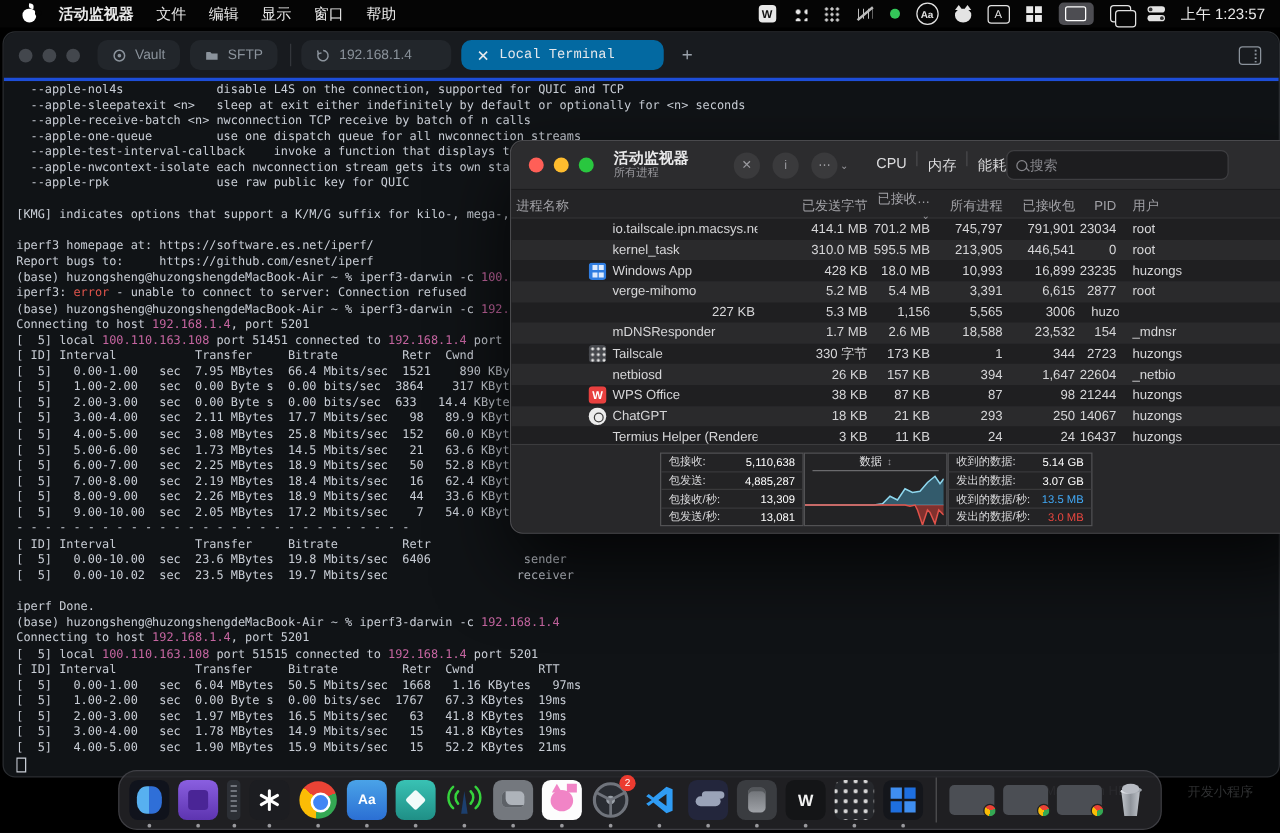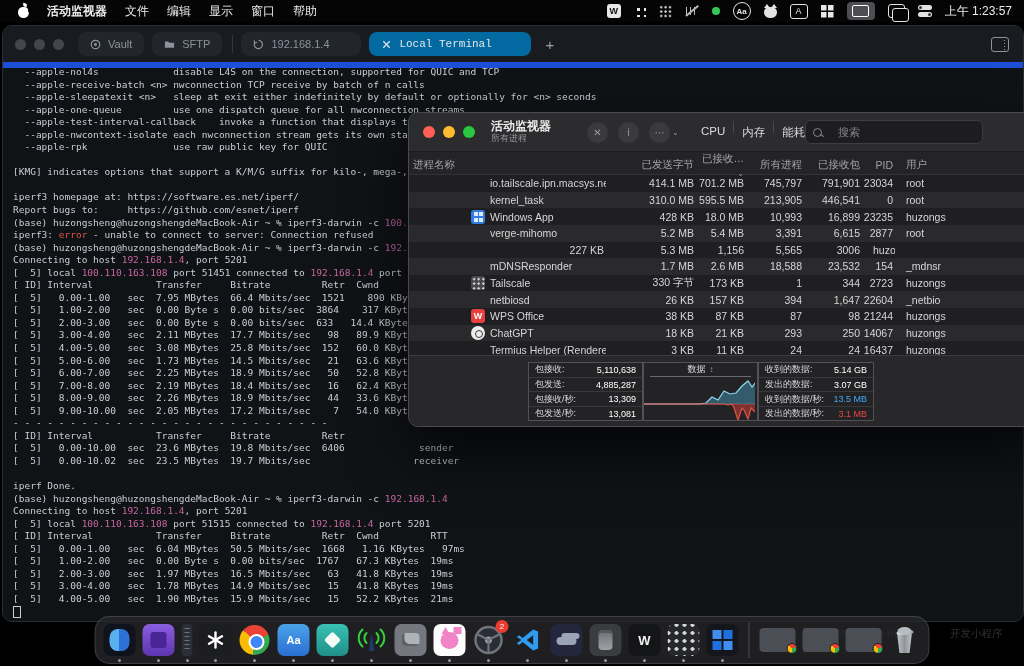--- a/index.html
+++ b/index.html
@@ -32,21 +32,21 @@
   .ic-stage{width:15px;height:12px;border:1.4px solid #e3e3e3;border-radius:3px;position:relative;}
   .ic-stage::after{content:"";position:absolute;left:3px;top:3px;width:15px;height:12px;border:1.4px solid #e3e3e3;border-radius:3px;background:#050505;}
   .ic-cc{width:14px;height:13px;display:flex;flex-direction:column;gap:2px;justify-content:center;}
   .ic-cc i{display:block;height:5px;border-radius:3px;background:#e3e3e3;position:relative;}
   .ic-cc i::after{content:"";position:absolute;top:1px;width:3px;height:3px;border-radius:50%;background:#333;}
   .ic-cc i.l::after{left:1px;} .ic-cc i.r::after{right:1px;}
   #clock{font-size:12px;white-space:nowrap;}
   
   #term{position:absolute;left:2px;top:25px;width:1020px;height:595px;background:#101316;
     border-radius:10px;z-index:10;border:1px solid #2a2d31;box-shadow:0 18px 40px rgba(0,0,0,.6);}
-  #termbar{height:36px;background:#181b1f;border-radius:10px 10px 0 0;display:flex;align-items:center;border-bottom:6px solid #1d4ed8;}
+  #termbar{height:36px;background:#181b1f;border-radius:10px 10px 0 0;display:flex;align-items:center;border-bottom:3px solid #1d4ed8;}
   .tdots{display:flex;gap:8px;margin:0 14px 0 12px;}
   .tdot{width:11px;height:11px;border-radius:50%;background:#43474d;}
   .ttab{display:flex;align-items:center;gap:7px;height:24px;padding:0 12px;border-radius:8px;background:#22262b;color:#8b939c;font-size:11px;margin-right:8px;white-space:nowrap;}
   .ttab.active{background:#0369a1;color:#e3e7ec;font-family:Liberation Mono, monospace;}
   .tsep{width:1px;height:18px;background:#33363b;margin:0 8px 0 2px;}
   .tico{width:11px;height:11px;flex:0 0 auto;}
   .plusbtn{color:#9aa2ab;font-size:15px;margin-left:6px;}
   .panelbtn{margin-left:auto;margin-right:14px;width:16px;height:13px;border:1.4px solid #8b939c;border-radius:3px;position:relative;}
   .panelbtn::after{content:"";position:absolute;right:2px;top:1px;bottom:1px;width:3px;background-image:radial-gradient(circle,#8b939c 0.9px,transparent 1px);background-size:3px 3px;}
   #termout{position:absolute;left:10px;top:40px;right:0;bottom:0;font-family:"DejaVu Sans Mono",monospace;
@@ -64,21 +64,21 @@
   #amtitle{margin-left:16px;line-height:1.1;}
   #amtitle .t1{font-size:12px;font-weight:bold;color:#e9e9ea;}
   #amtitle .t2{font-size:9px;color:#98989d;}
   .cbtn{width:21px;height:21px;border-radius:50%;background:#3a3a3c;color:#9a9a9f;font-size:10px;display:flex;align-items:center;justify-content:center;}
   #ambtns{position:absolute;left:178px;display:flex;gap:10px;align-items:center;}
   .caret{color:#9a9a9f;font-size:8px;margin-left:2px;}
   #amseg{position:absolute;left:284px;display:flex;align-items:flex-start;font-size:11.5px;color:#dcdcde;}
   .seg{padding:4px 8px;position:relative;}
   .seg.sel{background:#5c5c61;border-radius:6px;padding:4px 11px;}
   .segdiv{width:1px;height:12px;background:#49494c;}
-  #amsearch{position:absolute;left:396px;width:162px;height:22px;background:#1d1d1f;border:1px solid #3e3e41;border-radius:6px;display:flex;align-items:center;color:#86868b;font-size:11px;gap:16px;padding:0 7px;}
+  #amsearch{position:absolute;left:396px;width:162px;height:22px;background:#1d1d1f;border:1px solid #3e3e41;border-radius:6px;display:flex;align-items:center;color:#86868b;font-size:11px;gap:2px;padding:0 7px;}
   .mag{width:7px;height:7px;border:1.4px solid #86868b;border-radius:50%;position:relative;flex:0 0 auto;}
   .mag::after{content:"";position:absolute;left:6px;top:6px;width:4px;height:1.4px;background:#86868b;transform:rotate(45deg);}
   
   .amgrid{display:grid;grid-template-columns:197px 90px 50px 58px 58px 33px 154px;align-items:center;}
   #amhead{height:22px;border-bottom:1px solid #343436;font-size:10.5px;color:#a2a2a7;background:#242426;}
   #amhead .h{padding-right:2px;}
   #amhead .hname{padding-left:4px;}
   .hr{text-align:right;}
   .husr{padding-left:11px;text-align:left;}
   #ambody{height:183px;overflow:hidden;background:#1f1f21;}
@@ -233,22 +233,22 @@
       <svg class="tico" viewBox="0 0 12 12">
           <path d="M2.5 2.5 L9.5 9.5 M9.5 2.5 L2.5 9.5" stroke="#e3e7ec" stroke-width="1.4"></path>
         </svg>
       <span>Local Terminal</span>
     </div>
     <span class="plusbtn">+</span>
     <span class="panelbtn"></span>
   </div>
   <div id="termout">
       <div class="tline">  --apple-nol4s             disable L4S on the connection, supported for QUIC and TCP</div>
+      <div class="tline">  --apple-sleepatexit &lt;n&gt;   sleep at exit either indefinitely by default or optionally for &lt;n&gt; seconds</div>
       <div class="tline">  --apple-receive-batch &lt;n&gt; nwconnection TCP receive by batch of n calls</div>
-      <div class="tline">  --apple-sleepatexit &lt;n&gt;   sleep at exit either indefinitely by default or optionally for &lt;n&gt; seconds</div>
       <div class="tline">  --apple-one-queue         use one dispatch queue for all nwconnection streams</div>
       <div class="tline">  --apple-test-interval-callback    invoke a function that displays test</div>
       <div class="tline">  --apple-nwcontext-isolate each nwconnection stream gets its own stack</div>
       <div class="tline">  --apple-rpk               use raw public key for QUIC</div>
       <div class="tline"></div>
       <div class="tline">[KMG] indicates options that support a K/M/G suffix for kilo-, mega-, o</div>
       <div class="tline"></div>
       <div class="tline">iperf3 homepage at: https://software.es.net/iperf/</div>
       <div class="tline">Report bugs to:     https://github.com/esnet/iperf</div>
       <div class="tline"><span>(base) huzongsheng@huzongshengdeMacBook-Air ~ % iperf3-darwin -c </span><span class="p">100.78</span></div>
@@ -499,21 +499,21 @@
         <div class="srow">
           <span class="sl">发出的数据:</span>
           <span class="sv">3.07 GB</span>
         </div>
         <div class="srow">
           <span class="sl">收到的数据/秒:</span>
           <span class="sv blue">13.5 MB</span>
         </div>
         <div class="srow">
           <span class="sl">发出的数据/秒:</span>
-          <span class="sv red">3.1 MB</span>
+          <span class="sv red">3.0 MB</span>
         </div>
       </div>
   </div>
 </div>
 
 <span class="desklabel" style="left:836px;">Macintosh HD</span>
 <span class="desklabel" style="left:950px;">开发小程序</span>
 
 <div id="dock">
   <span class="dicon d-finder">

